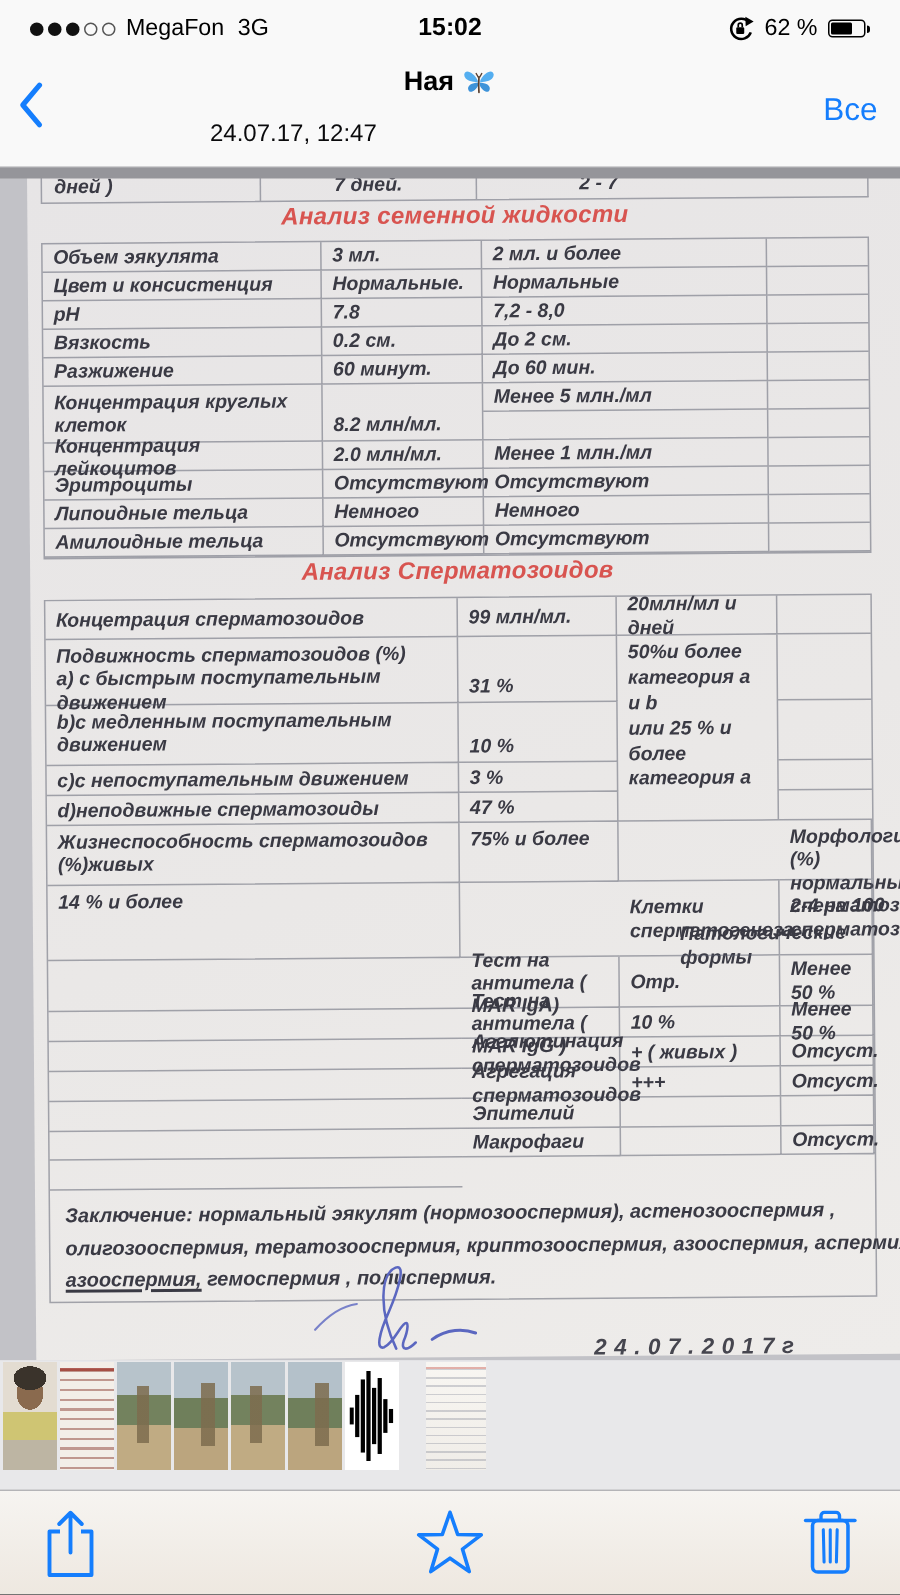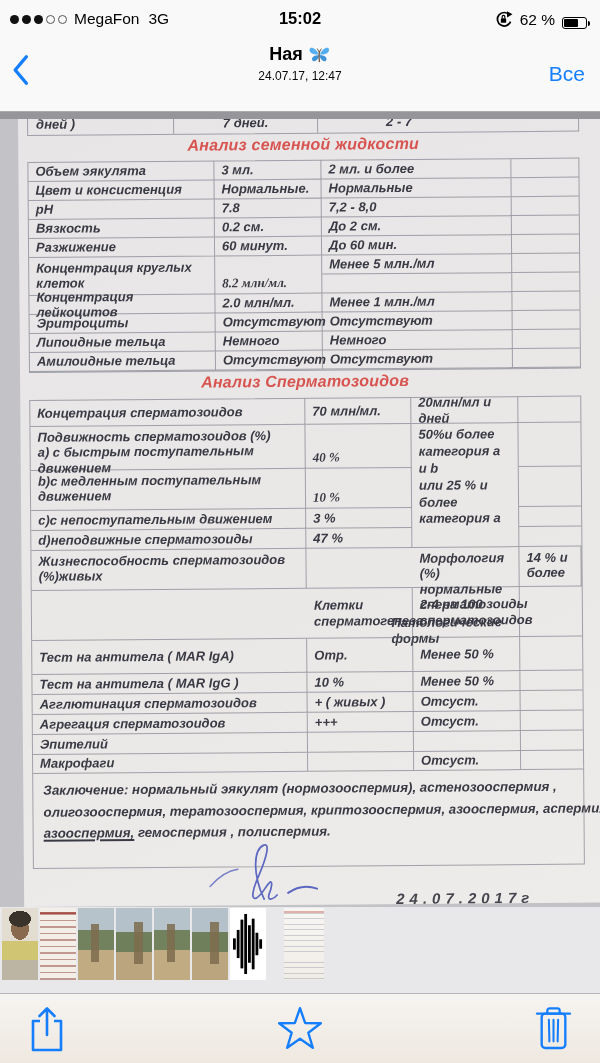--- a/index.html
+++ b/index.html
@@ -9,38 +9,38 @@
     --red:#d85450;
     --pen:#5b67c0;
   }
   *{box-sizing:border-box;margin:0;padding:0;}
   html,body{width:600px;height:1063px;overflow:hidden;background:#000;}
   body{font-family:"Liberation Sans",sans-serif;-webkit-font-smoothing:antialiased;}
   #screen{position:relative;width:600px;height:1063px;background:#f9f9f9;overflow:hidden;}
 
   
   .status-bar{position:absolute;top:0;left:0;width:600px;height:38px;background:#f9f9f9;
-    display:flex;align-items:center;padding:0 10px;font-size:15.5px;color:#000;}
+    display:flex;align-items:center;padding:0 20px;font-size:15.5px;color:#000;}
   .sig{display:flex;align-items:center;gap:3px;margin-right:7px;}
   .sig i{width:9px;height:9px;border-radius:50%;display:block;}
   .sig i.f{background:#111;}
   .sig i.e{border:1px solid #555;background:transparent;}
   .carrier{margin-right:9px;}
   .clock{position:absolute;left:50%;transform:translateX(-50%);top:9px;font-weight:700;font-size:16.5px;}
-  .sb-right{margin-left:auto;display:flex;align-items:flex-end;gap:7px;}
+  .sb-right{margin-left:auto;display:flex;align-items:center;gap:7px;}
   .battery{position:relative;width:25px;height:12px;border:1px solid #000;border-radius:3px;margin-right:3px;}
   .battery .lvl{position:absolute;left:1px;top:1px;bottom:1px;width:62%;background:#000;border-radius:1px;}
   .battery:after{content:"";position:absolute;right:-4px;top:3px;width:2.5px;height:5px;background:#000;border-radius:0 2px 2px 0;}
 
   
   .nav-bar{position:absolute;top:38px;left:0;width:600px;height:74px;background:#f9f9f9;border-bottom:1px solid #a9a9ad;}
   .back-button{position:absolute;left:12px;top:16px;width:30px;height:40px;cursor:pointer;}
-  .nav-center{position:absolute;left:140px;width:320px;top:6px;text-align:center;}
+  .nav-center{position:absolute;left:140px;width:320px;top:6px;}
   .nav-title{font-size:18px;font-weight:600;color:#000;display:flex;align-items:center;justify-content:center;gap:5px;}
-  .nav-sub{font-size:12px;color:#0a0a0c;margin-top:4px;}
+  .nav-sub{font-size:16px;color:#0a0a0c;margin-top:16px;}
   .see-all{position:absolute;right:15px;top:24px;font-size:21px;color:var(--accent);cursor:pointer;}
 
   
   .photo-area{position:absolute;top:112px;left:0;width:600px;height:795px;background:#c2c2c7;overflow:hidden;}
   .photo-top-band{position:absolute;top:0;left:0;width:600px;height:7px;background:#95959a;z-index:3;}
   .paper{position:absolute;left:18px;top:4px;width:582px;height:791px;overflow:hidden;
     background:linear-gradient(160deg,#e7e5e6,#eae8e7 55%,#eeecea);
     transform:rotate(-0.45deg);transform-origin:top left;
     color:var(--ink);font-style:italic;font-weight:600;}
   .paper, .paper *{font-family:"Liberation Sans",sans-serif;}
@@ -57,21 +57,21 @@
     font-size:16px;font-weight:700;letter-spacing:.2px;}
   .h1{top:22px;}
   .h2{top:259px;}
 
   .grid{position:absolute;left:9px;display:grid;border:1px solid var(--line);font-size:13px;line-height:1.18;}
   .grid > div{border-right:1px solid var(--line);border-bottom:1px solid var(--line);
     padding:1px 7px;display:flex;align-items:center;min-width:0;}
   .grid > div.c4{border-right:none;}
   .pre{white-space:pre-line;}
   .top{align-items:flex-start !important;padding-top:3px !important;}
-  .bot{align-items:flex-end !important;padding-bottom:3px !important;font-family:Liberation Serif, serif;}
+  .bot{align-items:flex-end !important;padding-bottom:3px !important;}
   .rs2{grid-row:span 2;}
   .rs4{grid-row:span 4;}
 
   .t1{top:46px;width:552px;grid-template-columns:186px 107px 190px 67px;grid-template-rows:repeat(11,19px);}
   .t2{top:284px;width:552px;
       grid-template-columns:275px 106px 107px 62px;
       grid-template-rows:26px 44px 40px 20px 20px 40px 50px 34px 20px 20px 20px 20px 19px 20px 74px;}
 
   .morph-label{flex-direction:column;align-items:stretch !important;padding-top:3px !important;}
   .morph-label .sub{align-self:flex-end;padding-right:10px;margin-top:3px;}
@@ -237,29 +237,29 @@
         <div>Амилоидные тельца</div>
         <div>Отсутствуют</div>
         <div>Отсутствуют</div>
         <div class="c4"></div>
       </div>
 
       <div class="sec-head h2">Анализ Сперматозоидов</div>
 
       <div class="grid t2">
         <div>Концетрация сперматозоидов</div>
-        <div>70 млн/мл.</div>
+        <div>99 млн/мл.</div>
         <div>20млн/мл и дней</div>
         <div class="c4"></div>
 
         <div class="top" style="flex-direction:column;align-items:stretch;">
           <span>Подвижность сперматозоидов (%)</span>
           <span>a) с быстрым поступательным движением</span>
         </div>
-        <div class="bot">40 %</div>
+        <div class="bot">31 %</div>
         <div class="rs4 pre top" style="line-height:1.3;font-style:italic;">50%и более
 категория a и b
 или 25 % и более
 категория a</div>
         <div class="c4"></div>
 
         <div class="pre top">b)с медленным поступательным
 движением</div>
         <div class="bot">10 %</div>
         <div class="c4"></div>
@@ -267,20 +267,21 @@
         <div>c)с непоступательным движением</div>
         <div>3 %</div>
         <div class="c4"></div>
 
         <div>d)неподвижные сперматозоиды</div>
         <div>47 %</div>
         <div class="c4"></div>
 
         <div class="pre top">Жизнеспособность сперматозоидов
 (%)живых</div>
+        <div class="top">75% и более</div>
         <div class="c4"></div>
 
         <div class="morph-label">
           <span class="pre">Морфология (%) нормальные
 сперматозоиды</span>
           <span class="sub">Патологические формы</span>
         </div>
         <div class="top">14 % и более</div>
         <div class="c4"></div>
 

